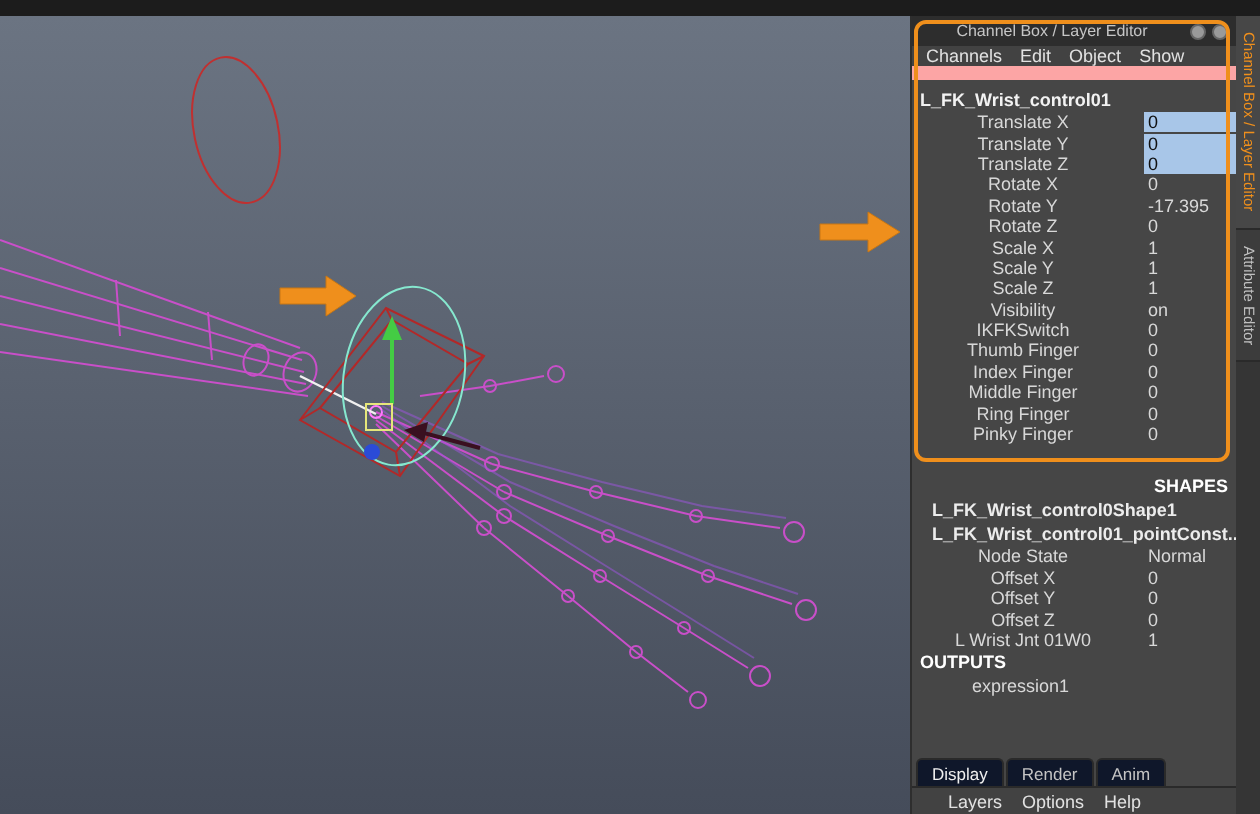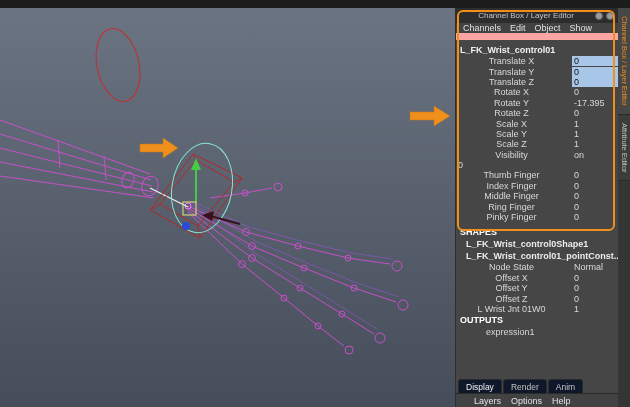--- a/index.html
+++ b/index.html
@@ -19,21 +19,21 @@
   .p-menus{height:17px;display:flex;align-items:center;gap:9px;padding:0 7px;background:#424242;
     border-bottom:7px solid #fca5a5;flex:0 0 auto;}
   .menu-item{color:#e2e2e2;white-space:nowrap;}
   .p-name{font-weight:bold;color:#f2f2f2;padding:2px 4px 1px;margin-top:3px;flex:0 0 auto;}
   .chan-list{flex:0 0 auto;}
   .chan-row{display:flex;align-items:center;height:10.4px;}
   .chan-label{flex:1;text-align:center;padding-right:5px;white-space:nowrap;}
   .chan-val{width:46px;padding-left:2px;white-space:nowrap;}
   .chan-row.hl .chan-val{background:var(--hl,#a8c6e8);color:#101010;}
   .sec-h{font-weight:bold;color:#ffffff;padding:1px 4px;flex:0 0 auto;}
-  .shapes-gap{margin-top:4px;}
+  .shapes-gap{margin-top:15px;text-align:right;}
   .shape-node{font-weight:bold;color:#ececec;padding:1px 4px 1px 10px;white-space:nowrap;overflow:hidden;}
   .output-node{padding:1px 4px 1px 30px;}
   .spacer{flex:1;}
   .p-tabs{display:flex;gap:1px;padding-left:2px;align-items:flex-end;flex:0 0 auto;}
   .p-tab{padding:2px 7px 1px;background:#0f172a;border:1px solid #2a2a2a;border-bottom:none;
     border-radius:3px 3px 0 0;color:#c4c4c4;font-size:8.5px;white-space:nowrap;}
   .p-tab.active{background:#0f172a;color:#efefef;}
   .p-bmenus{display:flex;gap:10px;padding:2px 18px 0;background:#424242;border-top:1px solid #2a2a2a;
     height:14px;flex:0 0 auto;}
   .tabstrip{position:absolute;left:618px;top:8px;width:12px;height:399px;background:#353535;
@@ -180,20 +180,21 @@
   </div>
         <div class="chan-row">
     <span class="chan-label">Scale Z</span>
     <span class="chan-val">1</span>
   </div>
         <div class="chan-row">
     <span class="chan-label">Visibility</span>
     <span class="chan-val">on</span>
   </div>
         <div class="chan-row">
+    <span class="chan-label">IKFKSwitch</span>
     <span class="chan-val">0</span>
   </div>
         <div class="chan-row">
     <span class="chan-label">Thumb Finger</span>
     <span class="chan-val">0</span>
   </div>
         <div class="chan-row">
     <span class="chan-label">Index Finger</span>
     <span class="chan-val">0</span>
   </div>

